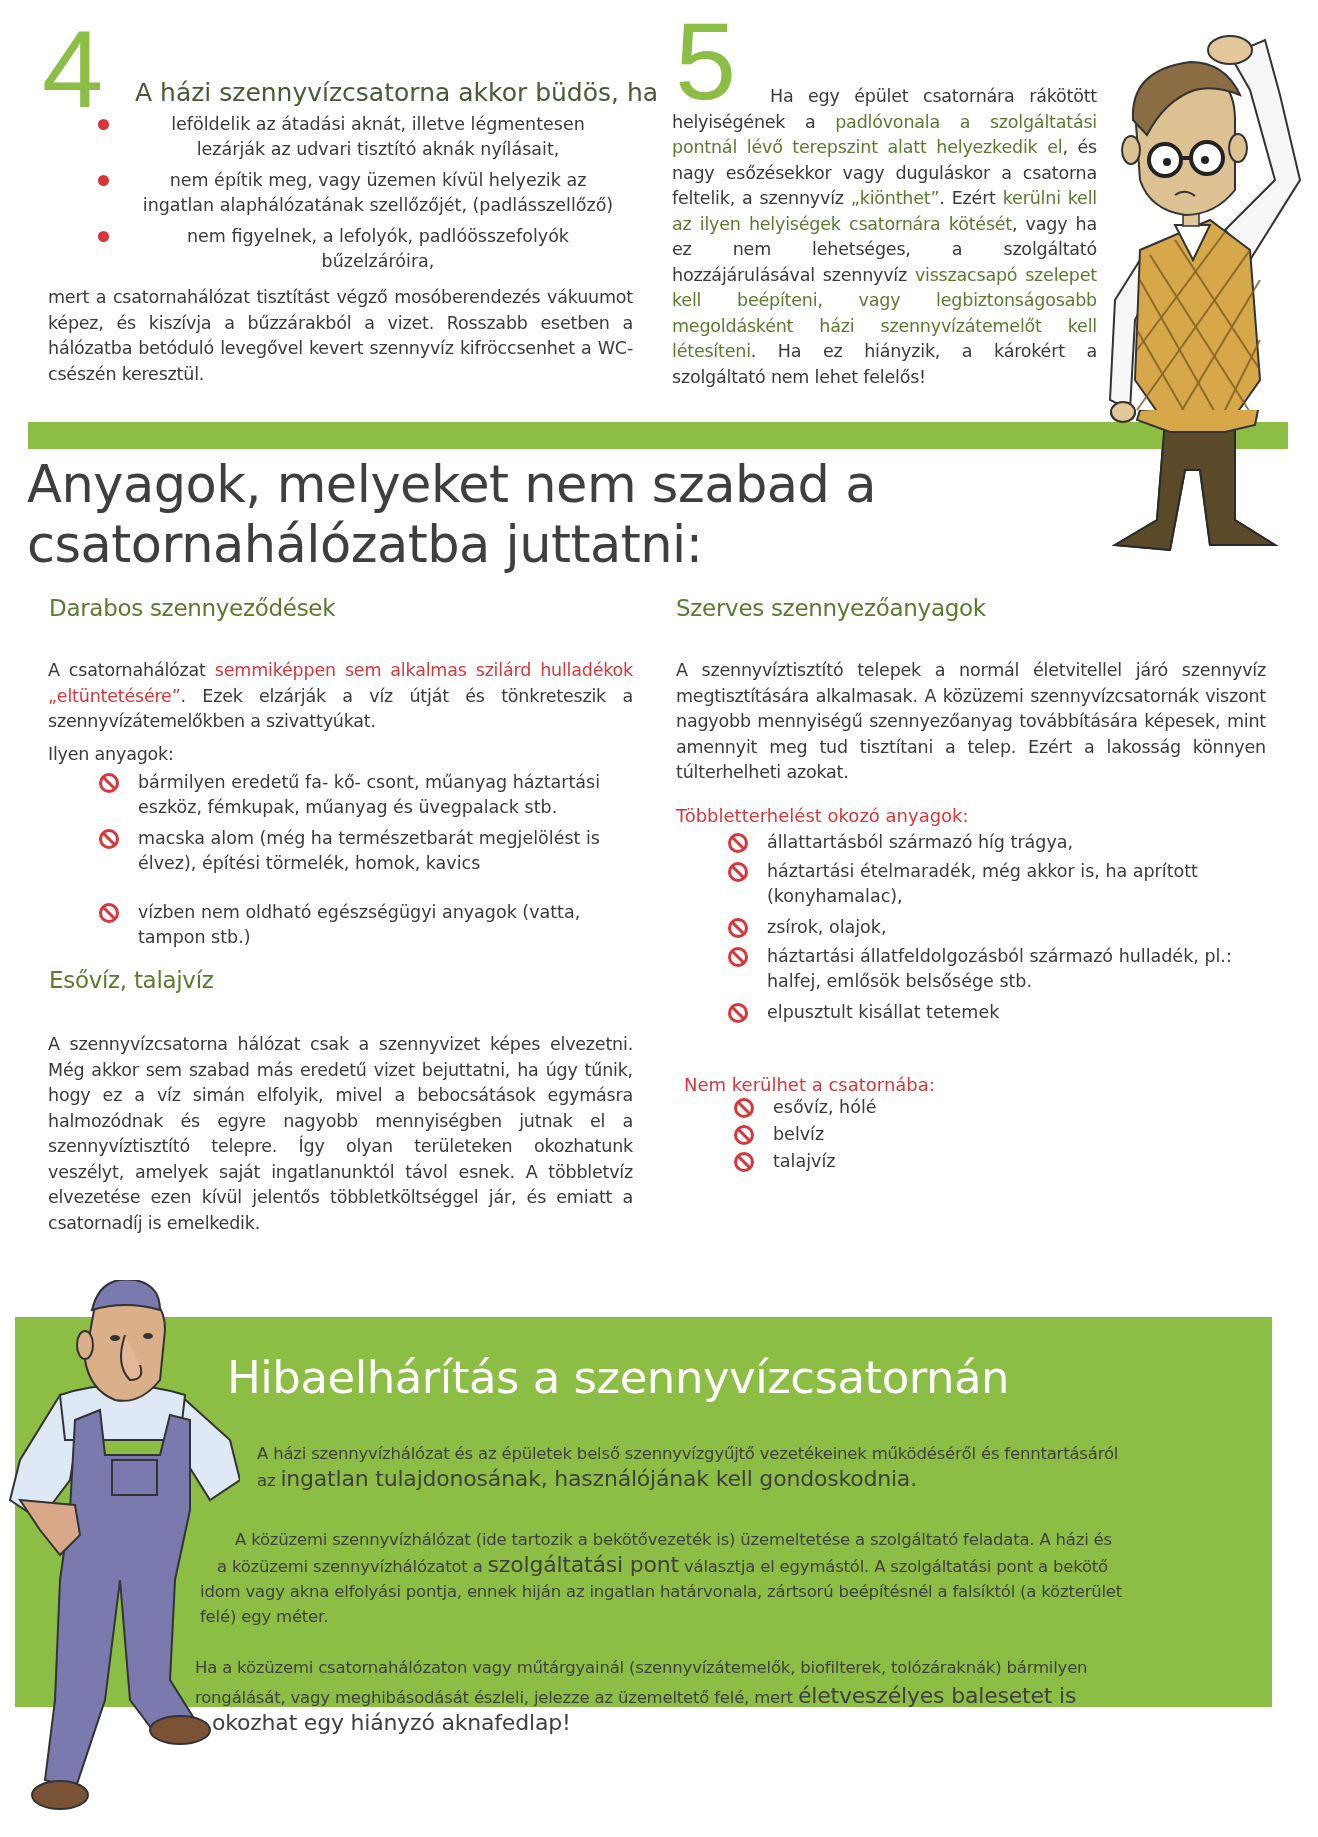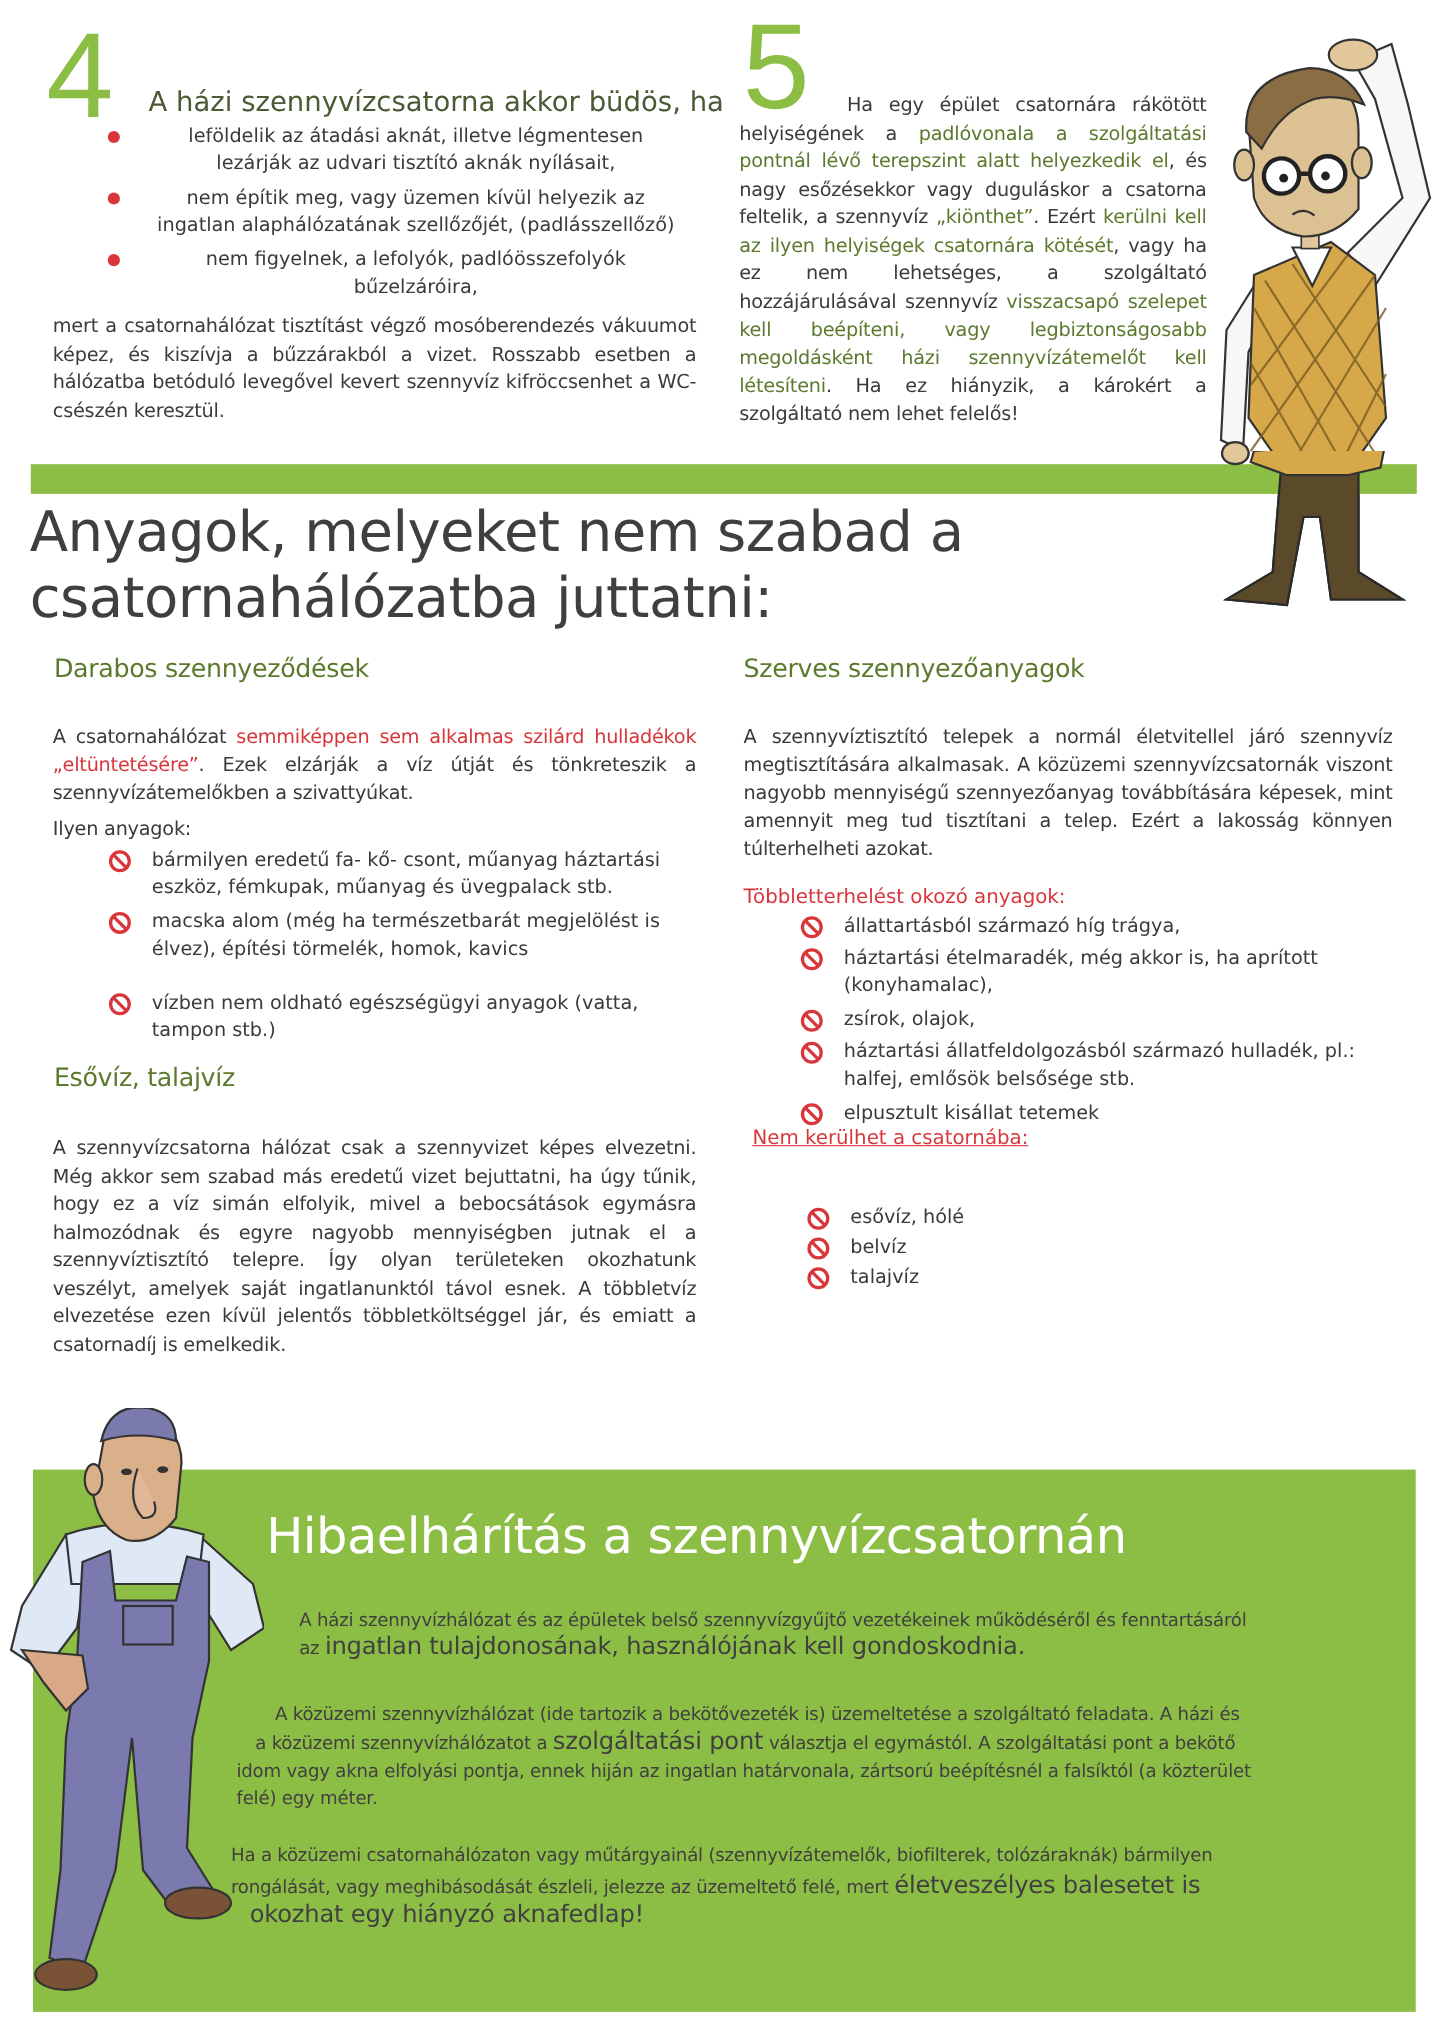--- a/index.html
+++ b/index.html
@@ -139,37 +139,37 @@
       </svg><span>zsírok, olajok,</span></li>
   <li style="margin-bottom:6px;"><svg class="no-icon" viewBox="0 0 22 22">
         <circle cx="11" cy="11" r="8.5" fill="none" stroke="#d8363a" stroke-width="3"></circle>
         <line x1="5" y1="5" x2="17" y2="17" stroke="#d8363a" stroke-width="3"></line>
       </svg><span>háztartási állatfeldolgozásból származó hulladék, pl.: halfej, emlősök belsősége stb.</span></li>
   <li><svg class="no-icon" viewBox="0 0 22 22">
         <circle cx="11" cy="11" r="8.5" fill="none" stroke="#d8363a" stroke-width="3"></circle>
         <line x1="5" y1="5" x2="17" y2="17" stroke="#d8363a" stroke-width="3"></line>
       </svg><span>elpusztult kisállat tetemek</span></li>
 </ul>
-<div class="abs h3red" style="left:684px; top:1024px;text-decoration:underline;">Nem kerülhet a csatornába:</div>
+<div class="abs h3red" style="left:684px; top:1074px;">Nem kerülhet a csatornába:</div>
 <ul class="abs no-list" style="left:733px; top:1095px; width:300px;">
   <li style="margin-bottom:2px;"><svg class="no-icon" viewBox="0 0 22 22">
         <circle cx="11" cy="11" r="8.5" fill="none" stroke="#d8363a" stroke-width="3"></circle>
         <line x1="5" y1="5" x2="17" y2="17" stroke="#d8363a" stroke-width="3"></line>
       </svg><span>esővíz, hólé</span></li>
   <li style="margin-bottom:2px;"><svg class="no-icon" viewBox="0 0 22 22">
         <circle cx="11" cy="11" r="8.5" fill="none" stroke="#d8363a" stroke-width="3"></circle>
         <line x1="5" y1="5" x2="17" y2="17" stroke="#d8363a" stroke-width="3"></line>
       </svg><span>belvíz</span></li>
   <li><svg class="no-icon" viewBox="0 0 22 22">
         <circle cx="11" cy="11" r="8.5" fill="none" stroke="#d8363a" stroke-width="3"></circle>
         <line x1="5" y1="5" x2="17" y2="17" stroke="#d8363a" stroke-width="3"></line>
       </svg><span>talajvíz</span></li>
 </ul>
 
-<div class="abs panel" style="left:30px; top:1317px; width:1257px; height:493px;margin-top:19px;">
+<div class="abs panel" style="left:15px; top:1317px; width:1257px; height:390px;">
   <div class="abs panel-title" style="left:212px; top:34px;">Hibaelhárítás a szennyvízcsatornán</div>
   <div class="abs pp" style="left:242px; top:124px; width:990px;">
     <div>A házi szennyvízhálózat és az épületek belső szennyvízgyűjtő vezetékeinek működéséről és fenntartásáról</div>
     <div><span>az </span><span class="big">ingatlan tulajdonosának, használójának kell gondoskodnia.</span></div>
   </div>
   <div class="abs pp" style="left:185px; top:210px; width:1050px;">
     <div style="padding-left:35px;">A közüzemi szennyvízhálózat (ide tartozik a bekötővezeték is) üzemeltetése a szolgáltató feladata. A házi és</div>
     <div style="padding-left:17px;"><span>a közüzemi szennyvízhálózatot a </span><span class="big">szolgáltatási pont</span><span> választja el egymástól. A szolgáltatási pont a bekötő</span></div>
     <div>idom vagy akna elfolyási pontja, ennek hiján az ingatlan határvonala, zártsorú beépítésnél a falsíktól (a közterület</div>
     <div>felé) egy méter.</div>

